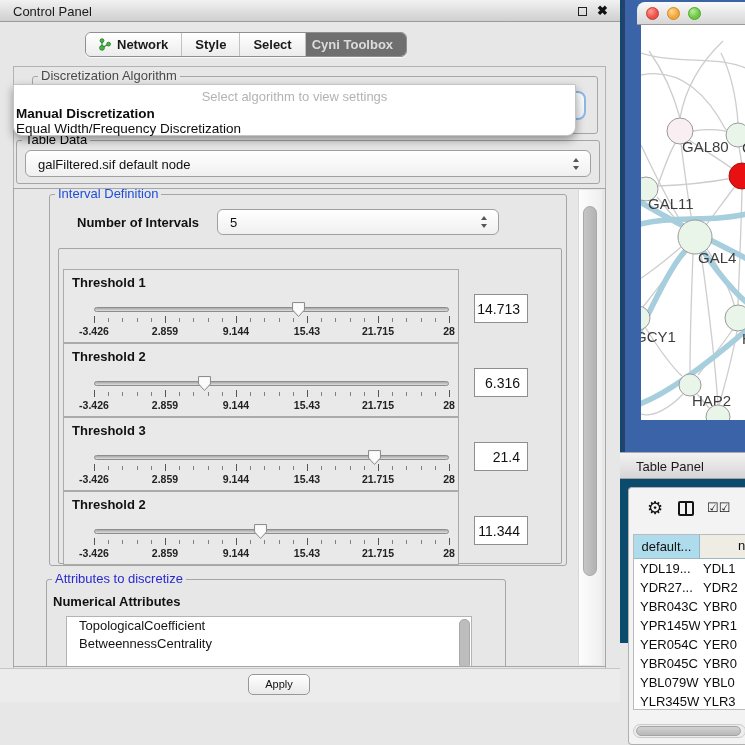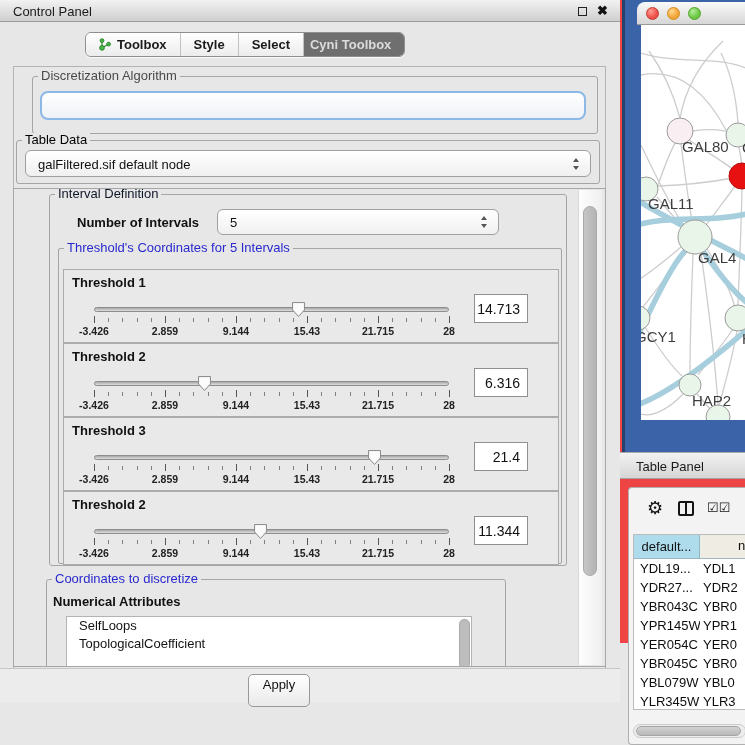--- a/index.html
+++ b/index.html
@@ -55,28 +55,28 @@
 
   
   #scroll-area { position:absolute; left:13px; top:188px; width:593px; height:479px;
     border:1px solid #a6a6a6; background:#e7e7e7; overflow:hidden; }
   #v-scrollbar { position:absolute; right:3px; top:1px; width:24px; height:475px;
     background:linear-gradient(90deg,#fdfdfd,#efefef); border-left:1px solid #d8d8d8; }
   #v-scrollbar .thumb { position:absolute; left:4px; top:16px; width:14px; height:370px;
     background:linear-gradient(90deg,#c6c6c6,#b3b3b3); border:1px solid #a9a9a9; border-radius:7px; }
 
   #interval-group { left:35px; top:5px; width:518px; height:372px; }
-  #interval-group > .group-label { color:#0f172a; }
+  #interval-group > .group-label { color:#1d4ed8; }
   .noi-label { position:absolute; left:27px; top:20px; font-size:13px; font-weight:bold; color:#111; }
   #noi-combo { left:167px; top:14px; width:282px; height:26px; }
 
   #thresh-group { position:absolute; left:8px; top:53px; width:504px; height:316px; border:1px solid #a5a5a5; border-radius:2px; }
   #thresh-group > .group-label { color:#2929cf; }
 
-  .threshold-panel { position:absolute; left:4px; width:496px; height:74px; border:1px solid #ababab; background:#e9e9e9; }
+  .threshold-panel { position:absolute; left:4px; width:396px; height:74px; border:1px solid #ababab; background:#e9e9e9; }
   .tp-title { position:absolute; left:8px; top:5px; font-size:13px; font-weight:bold; color:#111; }
   .slider { position:absolute; left:30px; top:31px; width:355px; height:30px; }
   .track { position:absolute; left:0; top:6px; width:355px; height:5px; border:1px solid #8d8d8d; border-radius:3px;
     background:linear-gradient(#a8a8a8,#dedede); }
   .thumb-svg { position:absolute; top:0; width:15px; height:17px; }
   .ticks { position:absolute; left:30px; top:46px; width:355px; height:8px; }
   .ticks i { position:absolute; top:2px; width:1px; height:4px; background:#808080; }
   .ticks i.major { top:0; height:7px; background:#555; }
   .tick-labels { position:absolute; left:30px; top:55px; width:355px; height:12px; }
   .tick-labels span { position:absolute; transform:translateX(-50%); font-size:10.5px; font-weight:bold; color:#222; white-space:nowrap; }
@@ -84,29 +84,29 @@
     font-family:"Liberation Sans",sans-serif; font-size:14px; color:#111; text-align:right; padding-right:7px; }
 
   #attr-group { left:32px; top:390px; width:460px; height:120px; }
   #attr-group > .group-label { color:#2929cf; }
   .attr-heading { position:absolute; left:6px; top:14px; font-size:13px; font-weight:bold; color:#111; }
   #attr-list { position:absolute; left:19px; top:36px; width:406px; height:60px; background:#fff; border:1px solid #b3b3b3; overflow:hidden; }
   #attr-list .item { padding-left:12px; font-size:13px; line-height:18px; color:#141414; white-space:nowrap; }
   #attr-list .sb { position:absolute; right:1px; top:2px; width:11px; height:50px; background:#bdbdbd; border:1px solid #a9a9a9; border-radius:5px; }
 
   #apply-row { position:absolute; left:0; top:668px; width:620px; height:34px; background:#ececec; border-top:1px solid #c6c6c6; }
-  #apply-btn { position:absolute; left:248px; top:5px; width:62px; height:33px; background:linear-gradient(#ffffff,#e9e9e9);
-    border:1px solid #989898; border-radius:5px; font-size:13px; color:#111; text-align:center; line-height:19px; }
+  #apply-btn { position:absolute; left:248px; top:5px; width:62px; height:21px; background:linear-gradient(#ffffff,#e9e9e9);
+    border:1px solid #989898; border-radius:5px; font-size:11px; color:#111; text-align:center; line-height:19px; }
 
   #bottom-tabbar { position:absolute; left:135px; top:704px; height:22px; display:flex;
     border:1px solid #8f8f8f; border-radius:5px; overflow:hidden; }
   #bottom-tabbar .tab { padding:0 12px; font-size:13px; }
 
   
-  #right-region { position:absolute; left:620px; top:0; width:125px; height:643px; background:#ef4444; }
+  #right-region { position:absolute; left:620px; top:0; width:125px; height:643px; background:#0c4a6e; }
   #net-frame { position:absolute; left:2px; top:0; width:123px; height:452px; background:#3b64a8; border-left:3px solid #27406e; }
   #net-titlebar { position:absolute; left:12px; top:2px; width:111px; height:23px;
     background:linear-gradient(#fafafa,#d6d6d6); border-bottom:1px solid #999; border-radius:8px 0 0 0; }
   .light { position:absolute; top:5px; width:13px; height:13px; border-radius:50%; }
   #net-canvas { position:absolute; left:16px; top:25px; width:109px; height:395px; background:#ffffff; overflow:hidden; }
 
   #tp-titlebar { position:absolute; left:0px; top:452px; width:125px; height:27px;
     background:linear-gradient(#f2f2f2,#d6d6d6); border-top:1px solid #aaa; border-bottom:1px solid #a2a2a2; }
   #tp-titlebar .title { position:absolute; left:16px; top:6px; font-size:13px; color:#1a1a1a; }
   #tp-body { position:absolute; left:8px; top:487px; width:117px; height:258px; background:#f3f3f3;
@@ -144,61 +144,67 @@
 
     <div class="tabbar">
       <div class="tab">
         <svg width="13" height="13" viewBox="0 0 13 13">
           <line x1="3" y1="4" x2="3" y2="8" stroke="#2c8c2c" stroke-width="1.2"></line>
           <line x1="4.5" y1="9" x2="8.5" y2="6.8" stroke="#2c8c2c" stroke-width="1.2"></line>
           <circle cx="3" cy="2.6" r="1.9" fill="#49b649" stroke="#1c7a1c" stroke-width="0.8"></circle>
           <circle cx="3" cy="9.9" r="2.4" fill="#49b649" stroke="#1c7a1c" stroke-width="0.8"></circle>
           <circle cx="9.6" cy="6.1" r="1.9" fill="#49b649" stroke="#1c7a1c" stroke-width="0.8"></circle>
         </svg>
-        <span>Toolbox</span>
+        <span>Network</span>
       </div>
       <div class="tab">
           <span>Style</span>
         </div>
       <div class="tab">
           <span>Select</span>
         </div>
       <div class="tab selected">
           <span>Cyni Toolbox</span>
         </div>
     </div>
 
     <div class="content-frame"></div>
 
     <div class="groupbox" id="algo-group">
       <span class="group-label">Discretization Algorithm</span>
     </div>
     <div id="algo-combo"></div>
 
+    <div id="algo-popup">
+      <div class="hint">Select algorithm to view settings</div>
+      <div id="algo-options">
+          <div class="opt opt0">Manual Discretization</div>
+          <div class="opt opt1">Equal Width/Frequency Discretization</div>
+        </div>
+    </div>
 
     <div class="groupbox" id="tabledata-group">
       <span class="group-label">Table Data</span>
     </div>
     <div class="combo" id="tabledata-combo">
       <span class="val">galFiltered.sif default node</span>
       <span class="spin"></span>
     </div>
 
     <div id="scroll-area">
 
       <div class="groupbox" id="interval-group">
         <span class="group-label">Interval Definition</span>
         <span class="noi-label">Number of Intervals</span>
         <div class="combo" id="noi-combo">
           <span class="val">5</span>
           <span class="spin"></span>
         </div>
 
         <div id="thresh-group">
-          <span class="group-label">Threshold's Coordinates for 5 Intervals</span>
 
           <div class="threshold-panel" style="top:20px">
             <span class="tp-title">Threshold 1</span>
             <div class="slider">
                 <div class="track"></div>
                 <svg class="thumb-svg" viewBox="0 0 15 17" style="left: 197.405px;">
                   <path d="M1.5,1.5 h12 v7.5 L7.5,15.5 L1.5,9 z" fill="#ececec" stroke="#8e8e8e" stroke-width="1"></path>
                   <path d="M2.5,2.5 h10 v6 L7.5,14 L2.5,8.5 z" fill="#fbfbfb"></path>
                 </svg>
               </div>
@@ -378,26 +384,26 @@
                 <span style="left: 60%;">15.43</span>
                 <span style="left: 80%;">21.715</span>
                 <span style="left: 100%;">28</span>
               </div>
             <input class="tval" readonly="" value="11.344" style="">
           </div>
         </div>
       </div>
 
       <div class="groupbox" id="attr-group">
-        <span class="group-label">Coordinates to discretize</span>
+        <span class="group-label">Attributes to discretize</span>
         <span class="attr-heading">Numerical Attributes</span>
         <div id="attr-list">
           <div id="attr-items">
-              <div class="item">SelfLoops</div>
               <div class="item">TopologicalCoefficient</div>
+              <div class="item">BetweennessCentrality</div>
             </div>
           <div class="sb"></div>
         </div>
       </div>
 
       <div id="v-scrollbar">
         <div class="thumb"></div>
       </div>
     </div>
 

